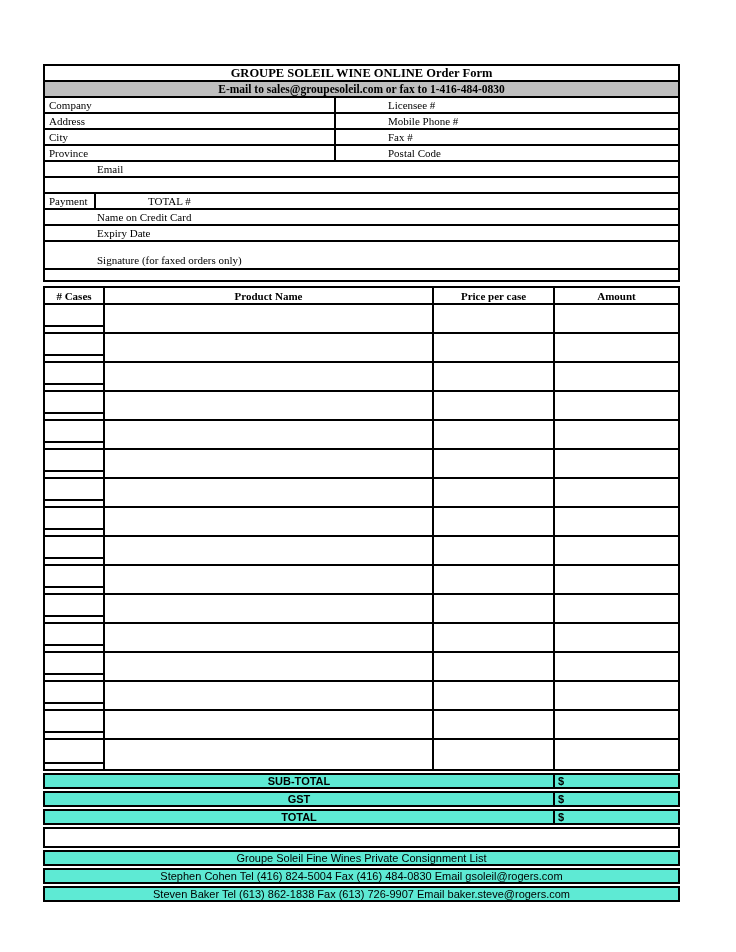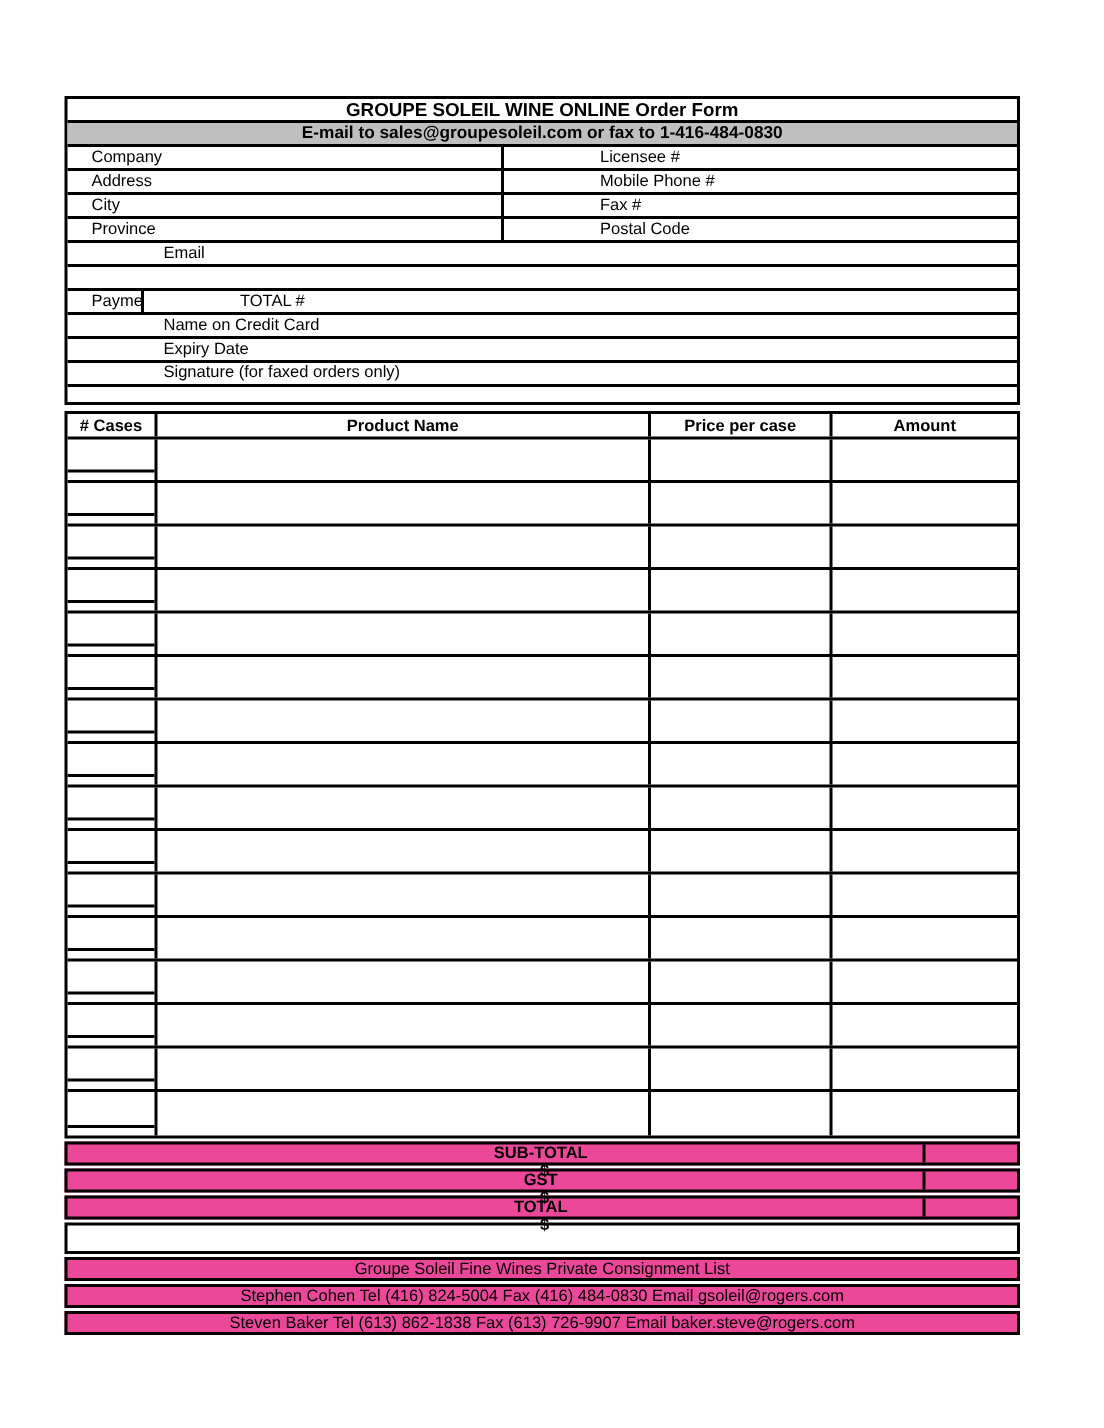--- a/index.html
+++ b/index.html
@@ -1,55 +1,55 @@
 <!DOCTYPE html>
 <html><head>
 <meta charset="utf-8">
 <style>
   html,body{margin:0;padding:0;background:#ffffff;}
   body{width:736px;height:952px;font-family:"Liberation Sans",sans-serif;color:#000;}
   *{box-sizing:border-box;}
   .page{position:relative;width:736px;height:952px;background:#fff;overflow:hidden;}
   .form{position:absolute;left:43px;top:64px;width:637px;}
 
-  .box{border:2px solid #000;background:#fff;}
+  .box{border:2px solid #000;background:#fff;font-family:Liberation Serif, serif;}
 
   
   .row{display:flex;align-items:center;height:16px;border-bottom:2px solid #000;font-size:11px;line-height:12px;}
   .row.last{border-bottom:none;}
-  .cell{display:flex;align-items:center;height:100%;padding-left:16px;overflow:hidden;white-space:nowrap;}
+  .cell{display:flex;align-items:center;height:100%;padding-left:4px;overflow:hidden;white-space:nowrap;}
   .sep-r{border-right:2px solid #000;}
   .fill{flex:1;height:100%;}
 
   .title-row{justify-content:center;font-weight:bold;font-size:12.5px;}
   .gray-row{justify-content:center;font-weight:bold;font-size:11.5px;background:#bfbfbf;}
 
   .cell-left{width:291px;}
   .cell-right{flex:1;margin-left:48px;}
   .cell-payment{width:51px;align-items:center;}
   .cell-cc{width:449px;}
-  .sig-row{height:16px;align-items:flex-end;}
+  .sig-row{height:28px;align-items:flex-end;}
   .sig-row .cell{align-items:flex-end;padding-bottom:2px;}
   .thin-row{height:10px;}
 
   .gap4{height:4px;}
   
   .t-header{display:flex;height:17px;border-bottom:2px solid #000;font-weight:bold;font-size:11px;}
   .t-header .hcell{display:flex;align-items:center;justify-content:center;height:100%;overflow:hidden;white-space:nowrap;}
   .drow{display:flex;height:29px;border-bottom:2px solid #000;}
   .drow:last-child{border-bottom:none;}
   .dcell{height:100%;}
   .c1{width:60px;border-right:2px solid #000;position:relative;}
   .drow .c1::after{content:"";position:absolute;left:0;right:0;bottom:5px;border-top:2px solid #000;}
   .c2{width:329px;border-right:2px solid #000;}
   .c3{width:121px;border-right:2px solid #000;}
   .c4{flex:1;}
 
   
-  .strip{display:flex;align-items:center;height:16px;border:2px solid #000;margin-top:2px;background:#ec4899;font-size:11px;line-height:12px;flex-direction:column;}
+  .strip{display:flex;align-items:center;height:16px;border:2px solid #000;margin-top:2px;background:#5eead4;font-size:11px;line-height:12px;}
   .strip .lab{width:510px;display:flex;justify-content:center;align-items:center;height:100%;font-weight:bold;border-right:2px solid #000;}
   .strip .amt{flex:1;display:flex;align-items:center;height:100%;padding-left:3px;font-weight:bold;}
   .blank-strip{height:21px;border:2px solid #000;margin-top:2px;background:#fff;}
   .foot-strip{justify-content:center;font-weight:normal;}
 </style>
 </head>
 <body>
 
 <div class="page">
   <div class="form">

